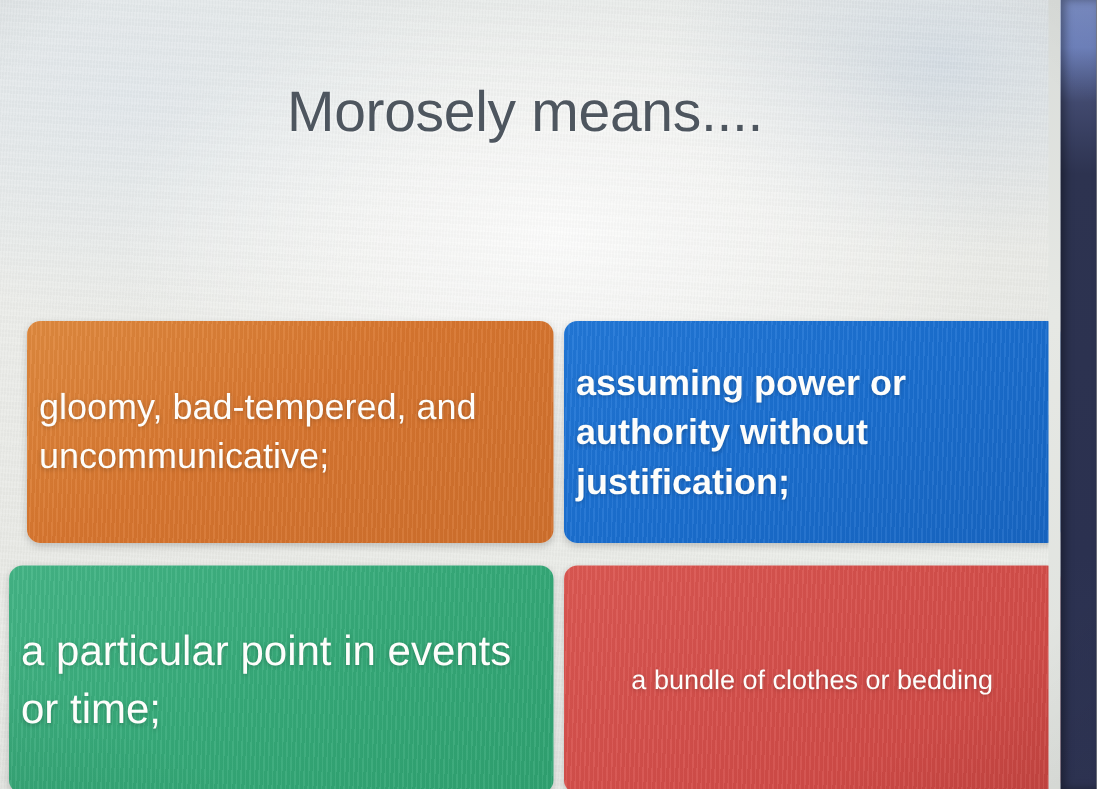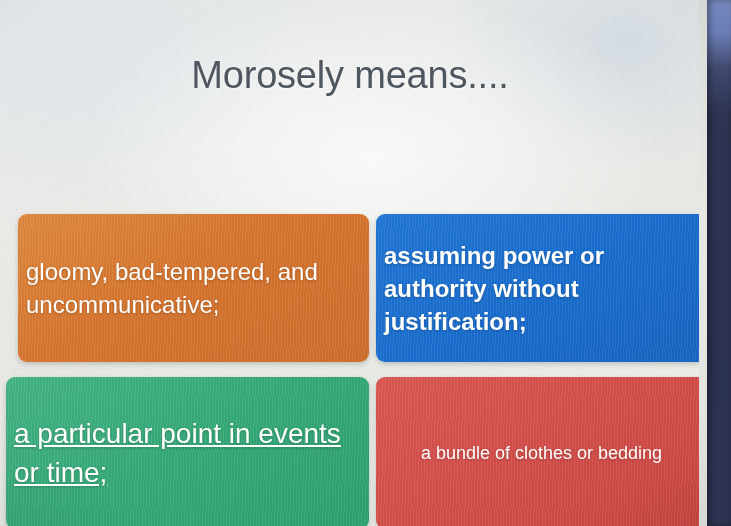--- a/index.html
+++ b/index.html
@@ -133,21 +133,21 @@
   .opt-b .label { font-size: 24px; line-height: 33px; font-weight: bold; }
 
   
   .opt-c {
     left: 0px;
     top: 163px;
     width: 363px;
     height: 152px;
     background: linear-gradient(150deg, #44b586 0%, #36aa79 50%, #2fa271 100%);
   }
-  .opt-c .label { font-size: 28px; line-height: 39px; text-decoration: underline; }
+  .opt-c .label { font-size: 28px; line-height: 39px; }
 
   
   .opt-d {
     left: 370px;
     top: 163px;
     width: 331px;
     height: 152px;
     background: linear-gradient(150deg, #dc5852 0%, #d44e4a 50%, #cc4743 100%);
   }
   .opt-d .label { font-size: 18px; line-height: 39px; }

